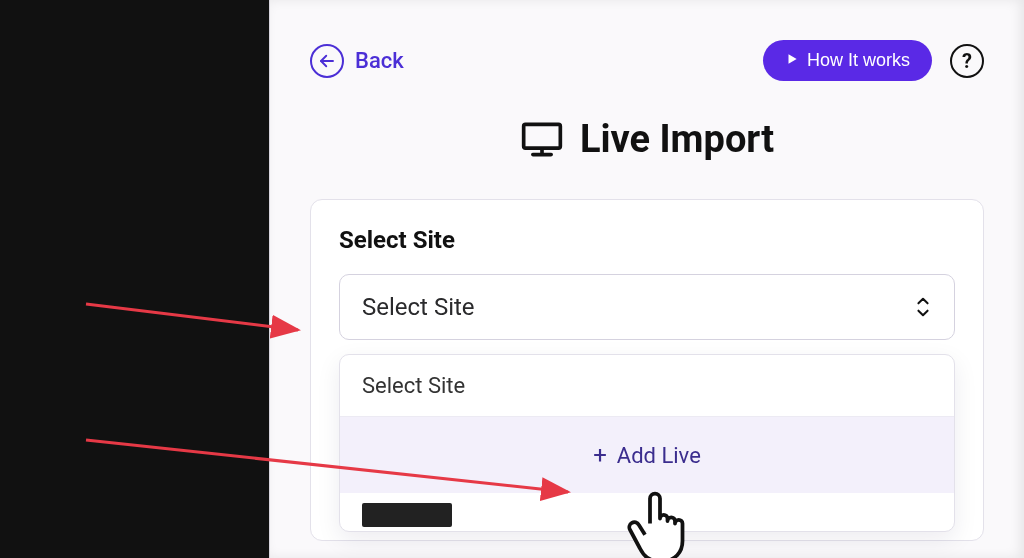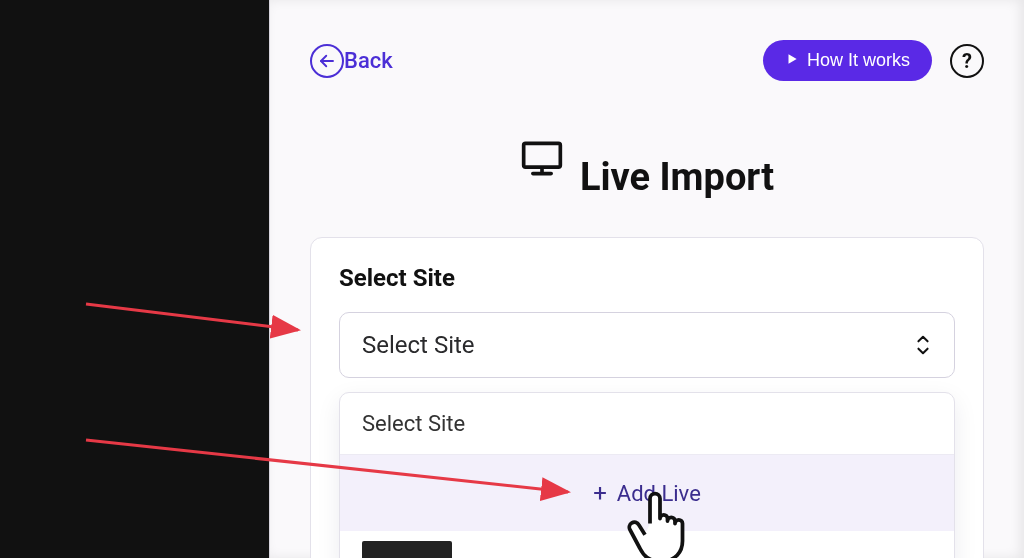--- a/index.html
+++ b/index.html
@@ -8,42 +8,42 @@
   .dark-side { width: 269px; height: 558px; background: #111; }
   .panel {
     width: 755px; height: 558px;
     background: #faf9fb;
     position: relative;
     padding: 40px 40px 0 40px;
     border-left: 1px solid #d8d6de;
     box-shadow: -4px 0 12px rgba(0,0,0,.08) inset;
   }
   .topbar { display: flex; align-items: center; justify-content: space-between; margin-bottom: 36px; }
-  .back { display: inline-flex; align-items: center; gap: 0; color: #4b2fd6; cursor: pointer; }
+  .back { display: inline-flex; align-items: center; gap: 11px; color: #4b2fd6; cursor: pointer; }
   .back-circle {
     width: 34px; height: 34px; border: 2px solid #4b2fd6; border-radius: 50%;
     display: flex; align-items: center; justify-content: center;
   }
   .back-label { font-size: 22px; font-weight: 500; color: #4b2fd6; }
   .right-controls { display: flex; align-items: center; gap: 18px; }
   .how-btn {
     background: #5a29e6; color: #fff; border: none; border-radius: 999px;
     padding: 10px 22px; font-size: 18px; font-weight: 500; display: inline-flex; align-items: center; gap: 8px;
     cursor: pointer;
   }
   .help-circle {
     width: 34px; height: 34px; border: 2.5px solid #111; border-radius: 50%;
     display: flex; align-items: center; justify-content: center; font-size: 20px; font-weight: 700;
     cursor: pointer; color: #111;
   }
   .page-title { display: flex; align-items: center; justify-content: center; gap: 16px; margin-bottom: 38px; }
-  .page-title h1 { font-size: 38px; font-weight: 700; color: #111; margin-top: 38px; }
+  .page-title h1 { font-size: 38px; font-weight: 700; color: #111; }
   .monitor-icon svg { display: block; }
   .card {
-    background: #fff; border: 1px solid #e3e1ea; border-radius: 12px; padding: 26px 28px 0 28px;
+    background: #fff; border: 1px solid #e3e1ea; border-radius: 12px; padding: 26px 28px 8px 28px;
     position: relative;
   }
   .label { font-size: 24px; font-weight: 700; color: #111; margin-bottom: 20px; }
   .select {
     width: 100%; border: 1px solid #d5d2df; border-radius: 10px; background: #fff;
     padding: 18px 22px; display: flex; align-items: center; justify-content: space-between;
     cursor: pointer; margin-bottom: 14px;
   }
   .select-value { font-size: 24px; color: #2a2a2c; }
   .sort-icon { display: inline-block; line-height: 0; }

